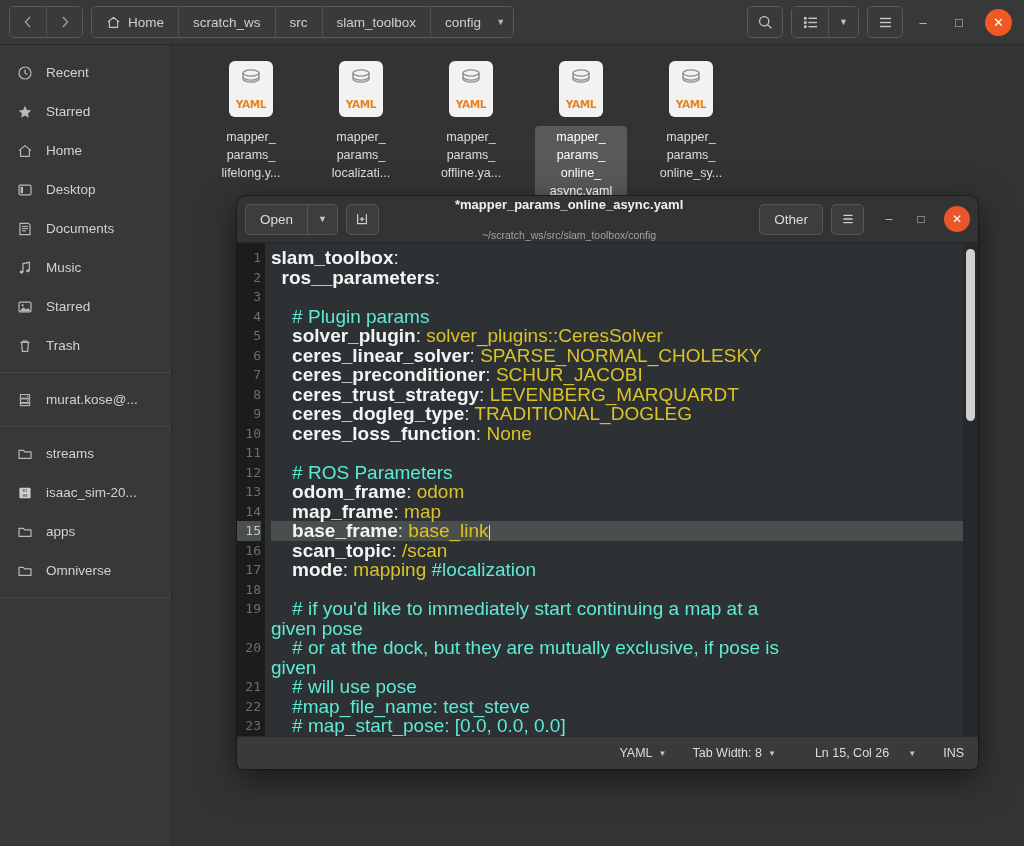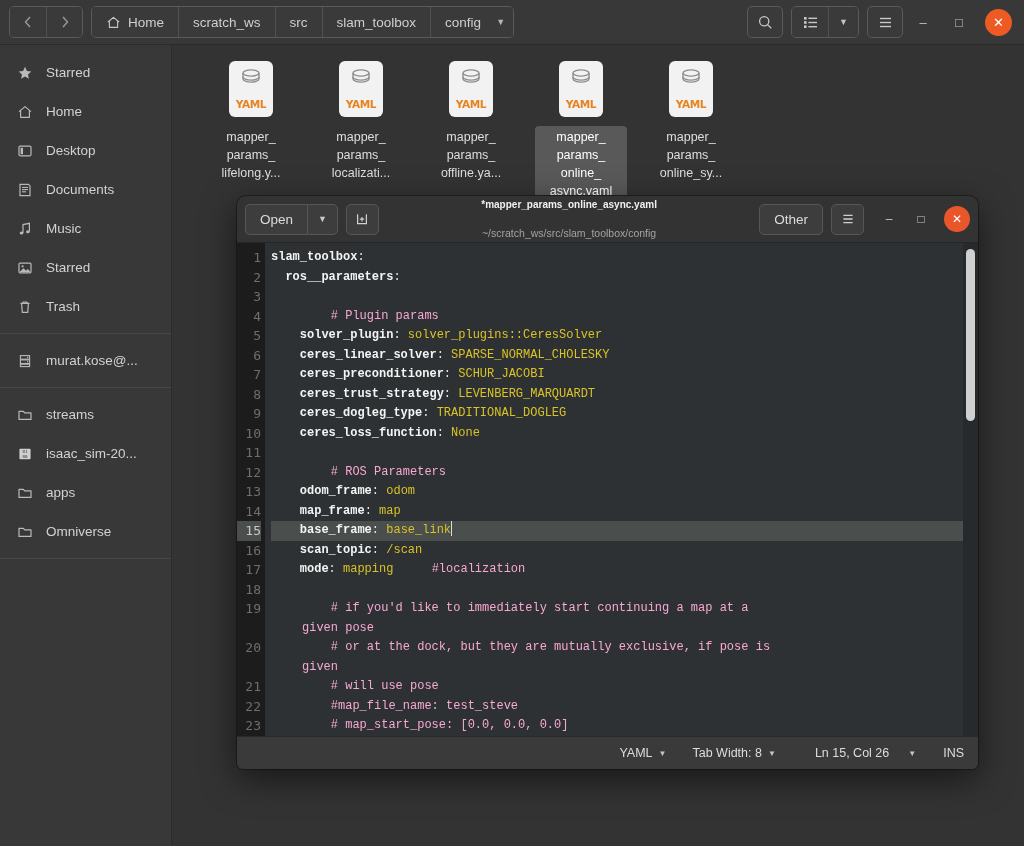--- a/index.html
+++ b/index.html
@@ -246,21 +246,21 @@
   .ed-title-wrap {
     flex: 1 1 auto;
     display: flex;
     flex-direction: column;
     align-items: center;
     justify-content: center;
     overflow: hidden;
     padding: 0 8px;
   }
   .ed-title {
-    font-size: 10px;
+    font-size: 13px;
     font-weight: bold;
     color: #f0f0f0;
     white-space: nowrap;
   }
   .ed-subtitle {
     font-size: 10.5px;
     color: #a3a3a3;
     white-space: nowrap;
     margin-top: 17px;
   }
@@ -296,33 +296,33 @@
     padding-right: 4px;
     user-select: none;
   }
   .gutter .gl { height: 19.5px; }
   .gutter .gl.blank { color: transparent; }
   .gutter .gl.cur { color: #c8c8c8; background: #4a4e4c; }
 
   .code {
     flex: 1 1 auto;
     padding: 5px 0 0 6px;
-    font-family: Liberation Mono, monospace;
-    font-size: 12px;
+    font-family: Liberation Sans, sans-serif;
+    font-size: 19px;
     line-height: 19.5px;
     color: #d7d7d7;
     white-space: pre;
     overflow: hidden;
     position: relative;
   }
   .code .ln { height: 19.5px; }
   .code .ln.cur { background: #4a4e4c; }
   .k { color: #f4f4f4; font-weight: bold; }
   .v { color: #d9c328; }
-  .c { color: #f9a8d4; margin-left: 31px; }
+  .c { color: #5eead4; }
   .p { color: #e2e2e2; }
   .caret-bar {
     display: inline-block;
     width: 1px;
     height: 15px;
     background: #dcdcdc;
     vertical-align: -3px;
   }
 
   .ed-scrollbar {
@@ -455,20 +455,29 @@
 
     <div class="wctl">–</div>
     <div class="wctl">□</div>
     <div class="wctl close">✕</div>
   </div>
 
   <div class="fm-body">
 
     <div class="sidebar">
 
+      <div class="side-item">
+        <span class="si-icon">
+          <svg width="16" height="16" viewBox="0 0 16 16">
+              <circle cx="8" cy="8" r="6" fill="none" stroke="#b9b9b9" stroke-width="1.2"></circle>
+              <path d="M8 4.6 V8.2 L10.4 9.6" fill="none" stroke="#b9b9b9" stroke-width="1.2"></path>
+            </svg>
+        </span>
+        <span>Recent</span>
+      </div>
 
       <div class="side-item">
         <span class="si-icon">
           <svg width="16" height="16" viewBox="0 0 16 16">
               <path d="M8 1.8 L9.9 5.9 L14.3 6.4 L11 9.4 L11.9 13.8 L8 11.6 L4.1 13.8 L5 9.4 L1.7 6.4 L6.1 5.9 Z" fill="#b9b9b9"></path>
             </svg>
         </span>
         <span>Starred</span>
       </div>
 

